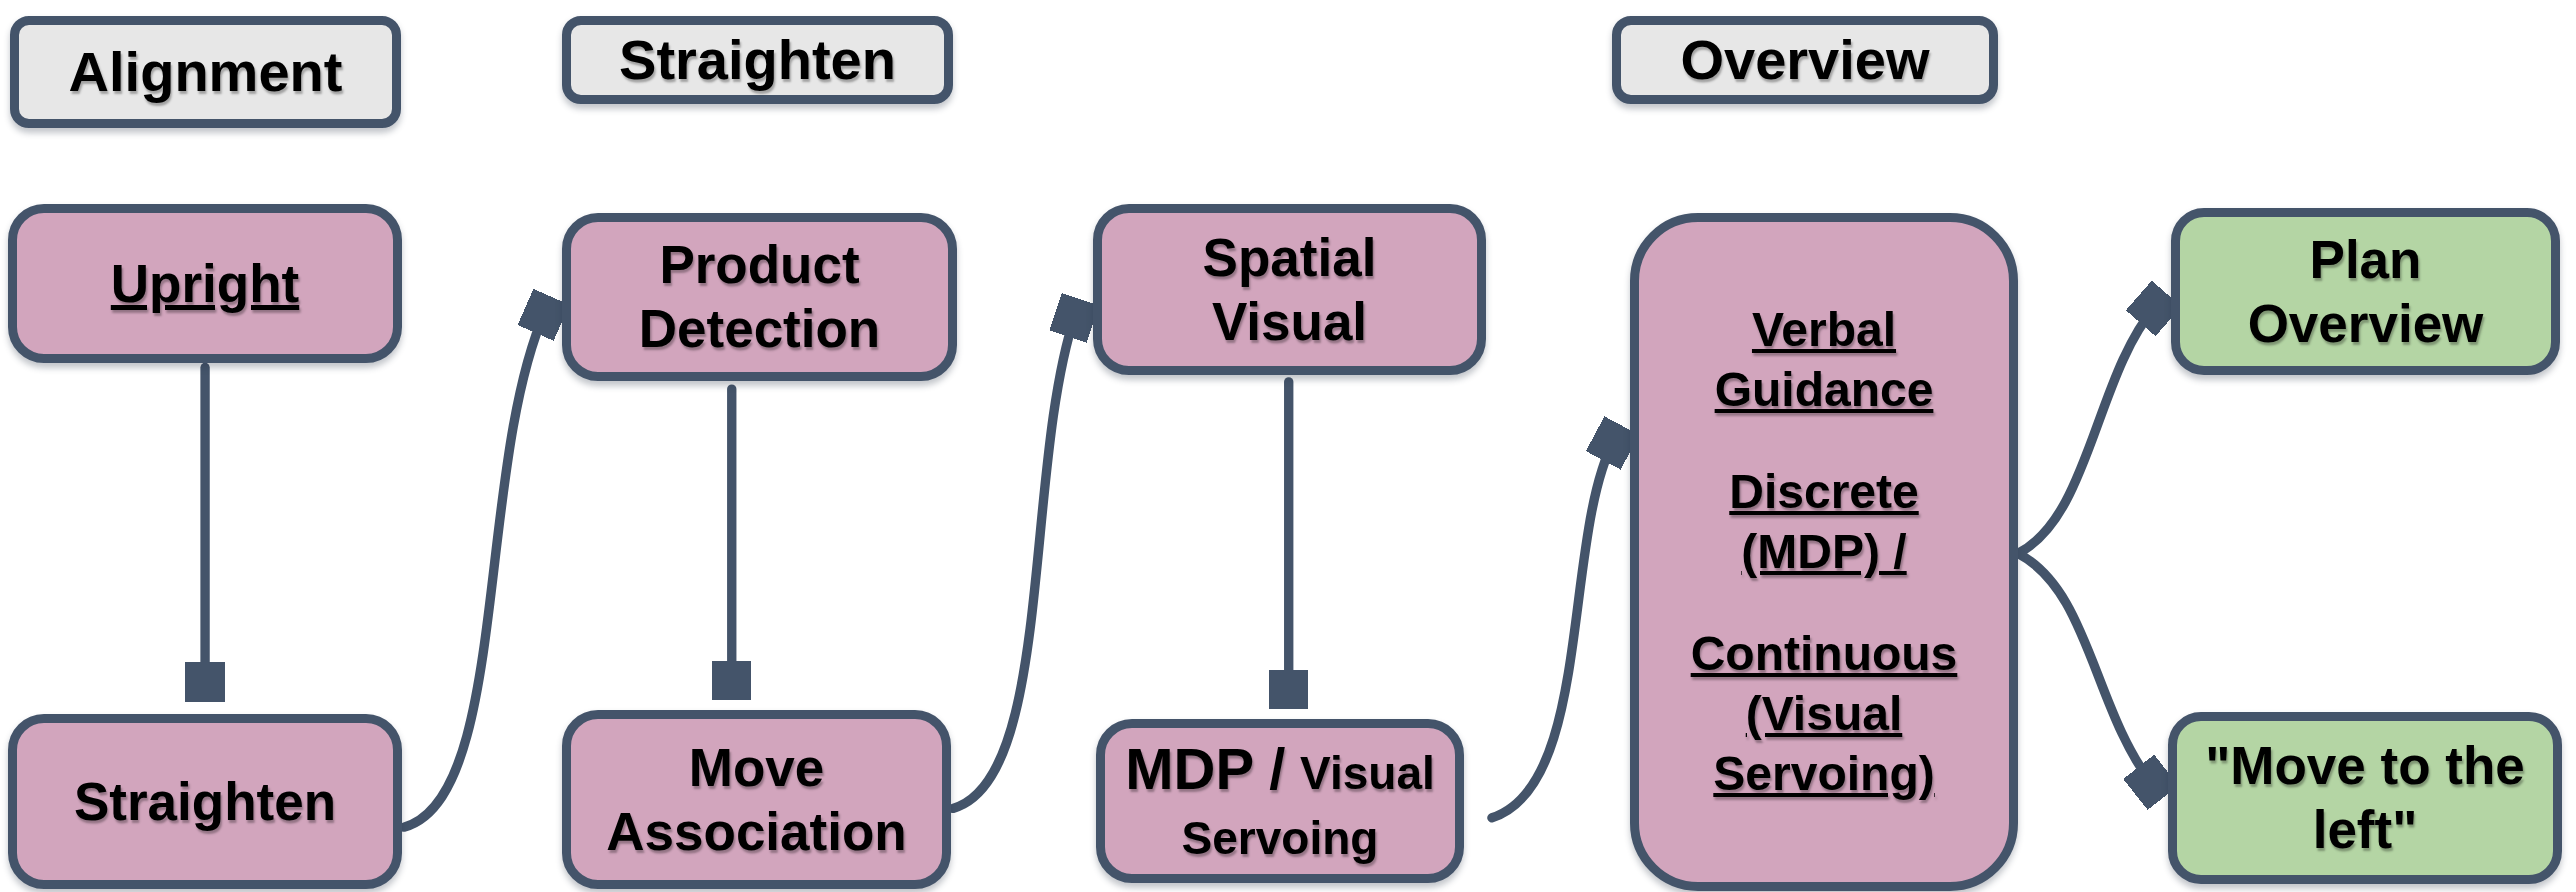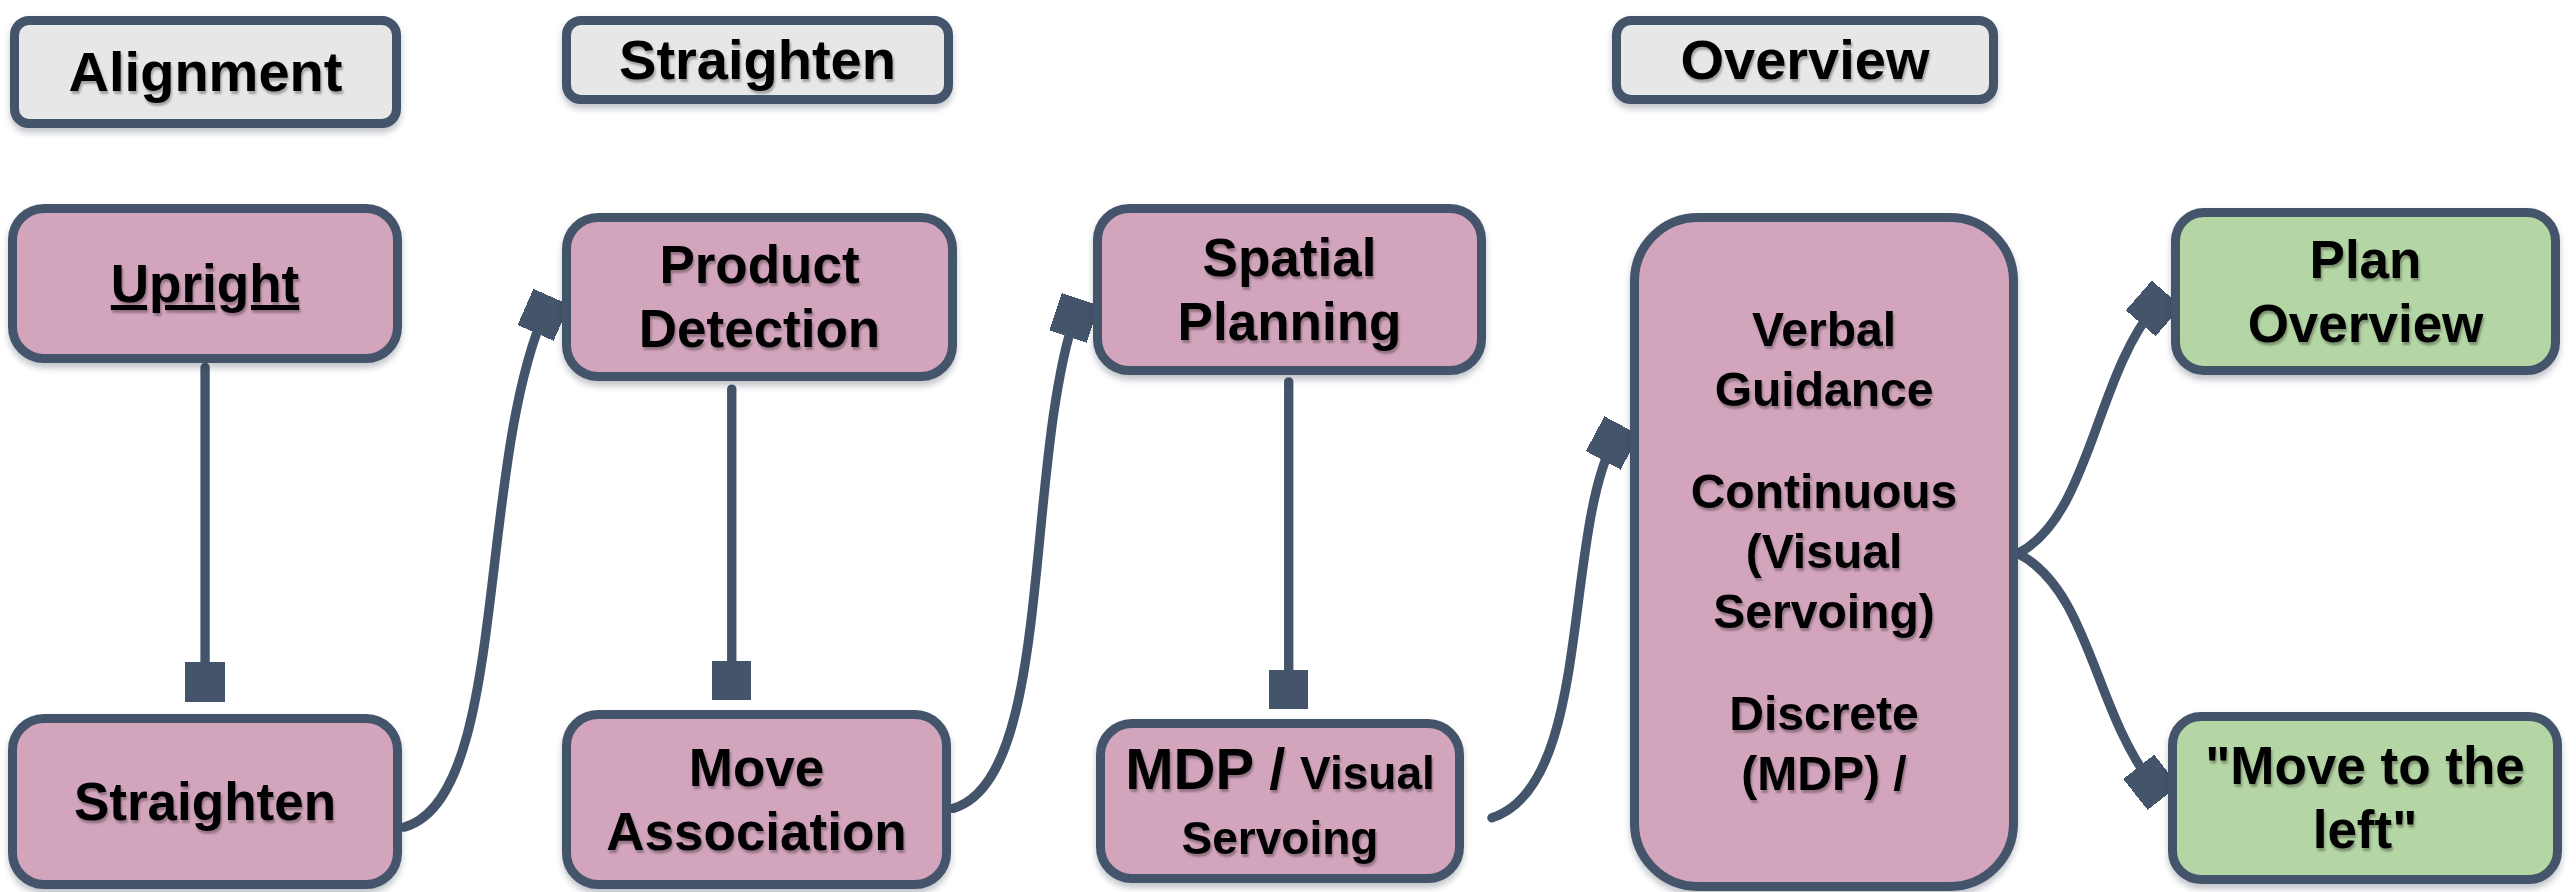--- a/index.html
+++ b/index.html
@@ -35,21 +35,21 @@
     border-radius: 36px;
     font-size: 53px;
     line-height: 1.2;
   }
   .green {
     background: var(--green_fill, #b4d5a4);
     border-radius: 33px;
     font-size: 53px;
     line-height: 1.2;
   }
-  .tall { border-radius: 68px; font-size: 48px; line-height: 1.25; }
+  .tall { border-radius: 68px; font-size: 48px; line-height: 1.25; text-decoration: underline; }
   .label { text-shadow: 1.4px 2.9px 2.2px rgba(0,0,0,0.30); }
   .wrap-narrow { max-width: 339px; }
   .para { max-width: 339px; margin: 0 auto 42px auto; }
   .para:last-child { margin-bottom: 0; }
   .mdp-line { max-width: 360px; }
   .big-seg { font-size: 58px; }
   .small-seg { font-size: 46px; }
   svg.arrows {
     position: absolute;
     left: 0; top: 0;
@@ -97,30 +97,30 @@
   </div>
 
   <div class="box pink" style="left:562px; top:213px; width:395px; height:168px;">
     <div class="label wrap-narrow">Product Detection</div>
   </div>
   <div class="box pink" style="left:562px; top:710px; width:389px; height:179px;">
     <div class="label wrap-narrow">Move Association</div>
   </div>
 
   <div class="box pink" style="left:1093px; top:204px; width:393px; height:171px;">
-    <div class="label wrap-narrow">Spatial Planning</div>
+    <div class="label wrap-narrow">Spatial Visual</div>
   </div>
   <div class="box pink" style="left:1096px; top:719px; width:368px; height:164px;">
     <div class="label mdp-line"><span class="big-seg">MDP /</span> <span class="small-seg">Visual Servoing</span></div>
   </div>
 
   <div class="box pink tall" style="left:1630px; top:213px; width:388px; height:678px;">
     <div class="label para">Verbal Guidance</div>
+    <div class="label para">Discrete (MDP) /</div>
     <div class="label para">Continuous (Visual Servoing)</div>
-    <div class="label para">Discrete (MDP) /</div>
   </div>
 
   <div class="box green" style="left:2171px; top:208px; width:389px; height:167px;">
     <div class="label wrap-narrow">Plan Overview</div>
   </div>
   <div class="box green" style="left:2168px; top:712px; width:394px; height:172px;">
     <div class="label">"Move to the left"</div>
   </div>
 
 </div>

